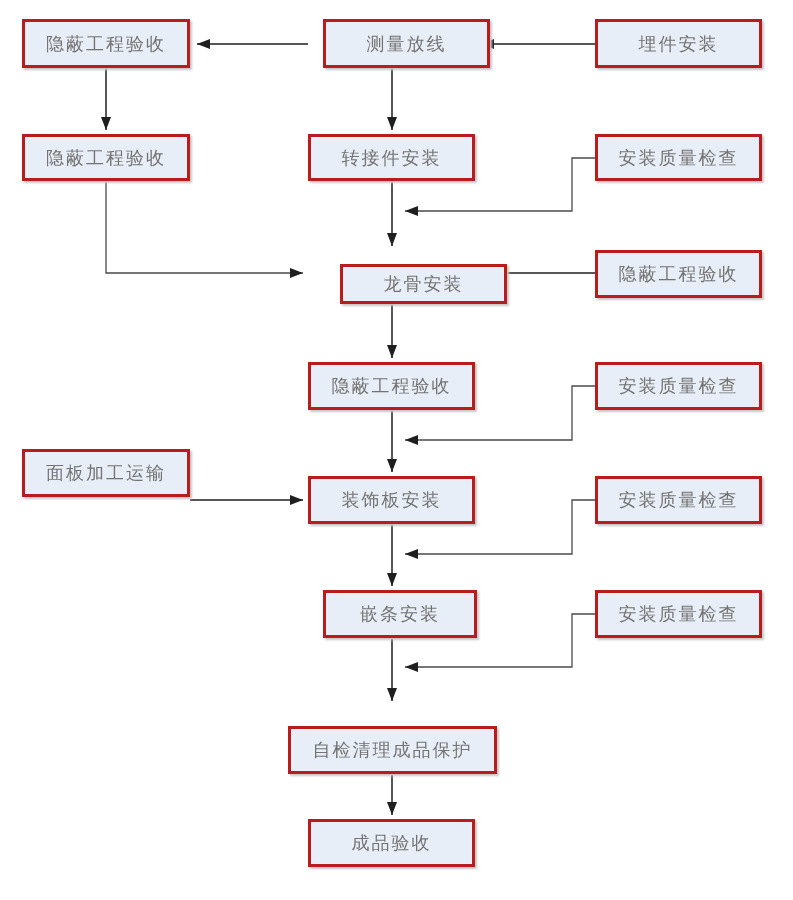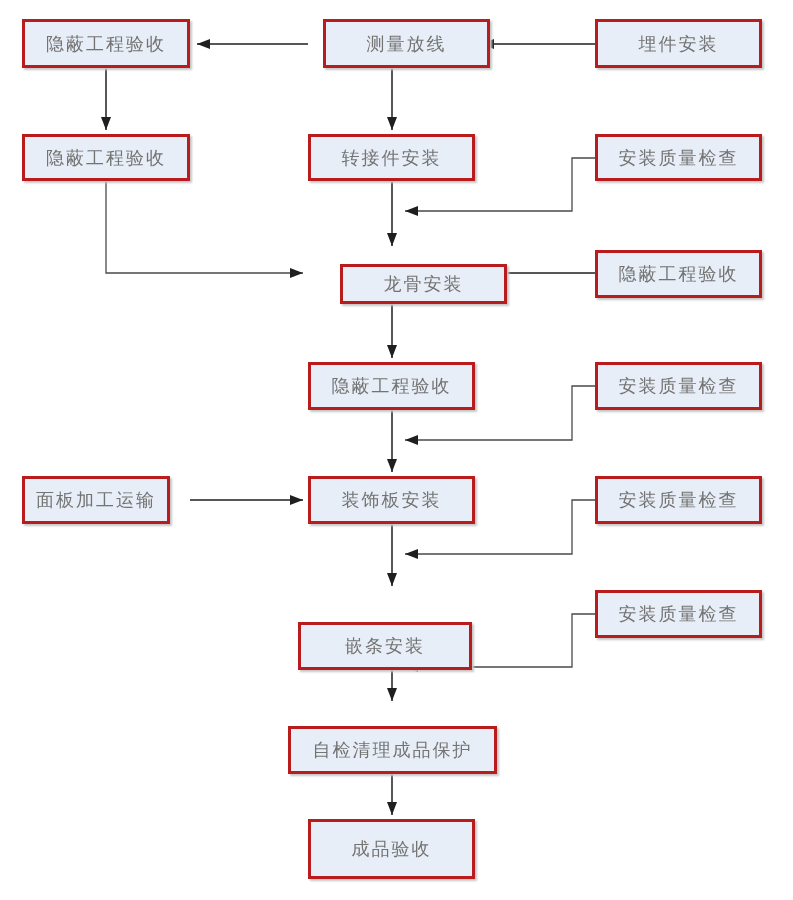--- a/index.html
+++ b/index.html
@@ -34,27 +34,27 @@
   .n0  { left: 22px;  top: 19px;  width: 168px; height: 49px; }
   .n1  { left: 323px; top: 19px;  width: 167px; height: 49px; text-align: center; }
   .n2  { left: 595px; top: 19px;  width: 167px; height: 49px; }
   .n3  { left: 22px;  top: 134px; width: 168px; height: 47px; }
   .n4  { left: 308px; top: 134px; width: 167px; height: 47px; }
   .n5  { left: 595px; top: 134px; width: 167px; height: 47px; }
   .n6  { left: 308px; top: 264px; width: 167px; height: 40px; margin-left: 32px; }
   .n7  { left: 595px; top: 250px; width: 167px; height: 48px; }
   .n8  { left: 308px; top: 362px; width: 167px; height: 48px; }
   .n9  { left: 595px; top: 362px; width: 167px; height: 48px; }
-  .n10 { left: 22px;  top: 476px; width: 148px; height: 48px; }
+  .n10 { left: 22px;  top: 449px; width: 168px; height: 48px; }
   .n11 { left: 308px; top: 476px; width: 167px; height: 48px; text-align: right; }
   .n12 { left: 595px; top: 476px; width: 167px; height: 48px; }
-  .n13 { left: 298px; top: 590px; width: 174px; height: 48px; margin-top: 32px; }
+  .n13 { left: 323px; top: 590px; width: 154px; height: 48px; }
   .n14 { left: 595px; top: 590px; width: 167px; height: 48px; }
   .n15 { left: 288px; top: 705px; width: 209px; height: 48px; margin-top: 21px; }
-  .n16 { left: 308px; top: 819px; width: 167px; height: 60px; }
+  .n16 { left: 308px; top: 819px; width: 167px; height: 48px; }
 
   .edge-main  { stroke: #1f1f1f; stroke-width: 1.5; fill: none; }
   .edge-elbow { stroke: #4a4a4a; stroke-width: 1.3; fill: none; }
 </style>
 </head>
 <body>
 
 <div class="canvas">
 
   <svg class="edges-svg" viewBox="0 0 793 900" xmlns="http://www.w3.org/2000/svg">

